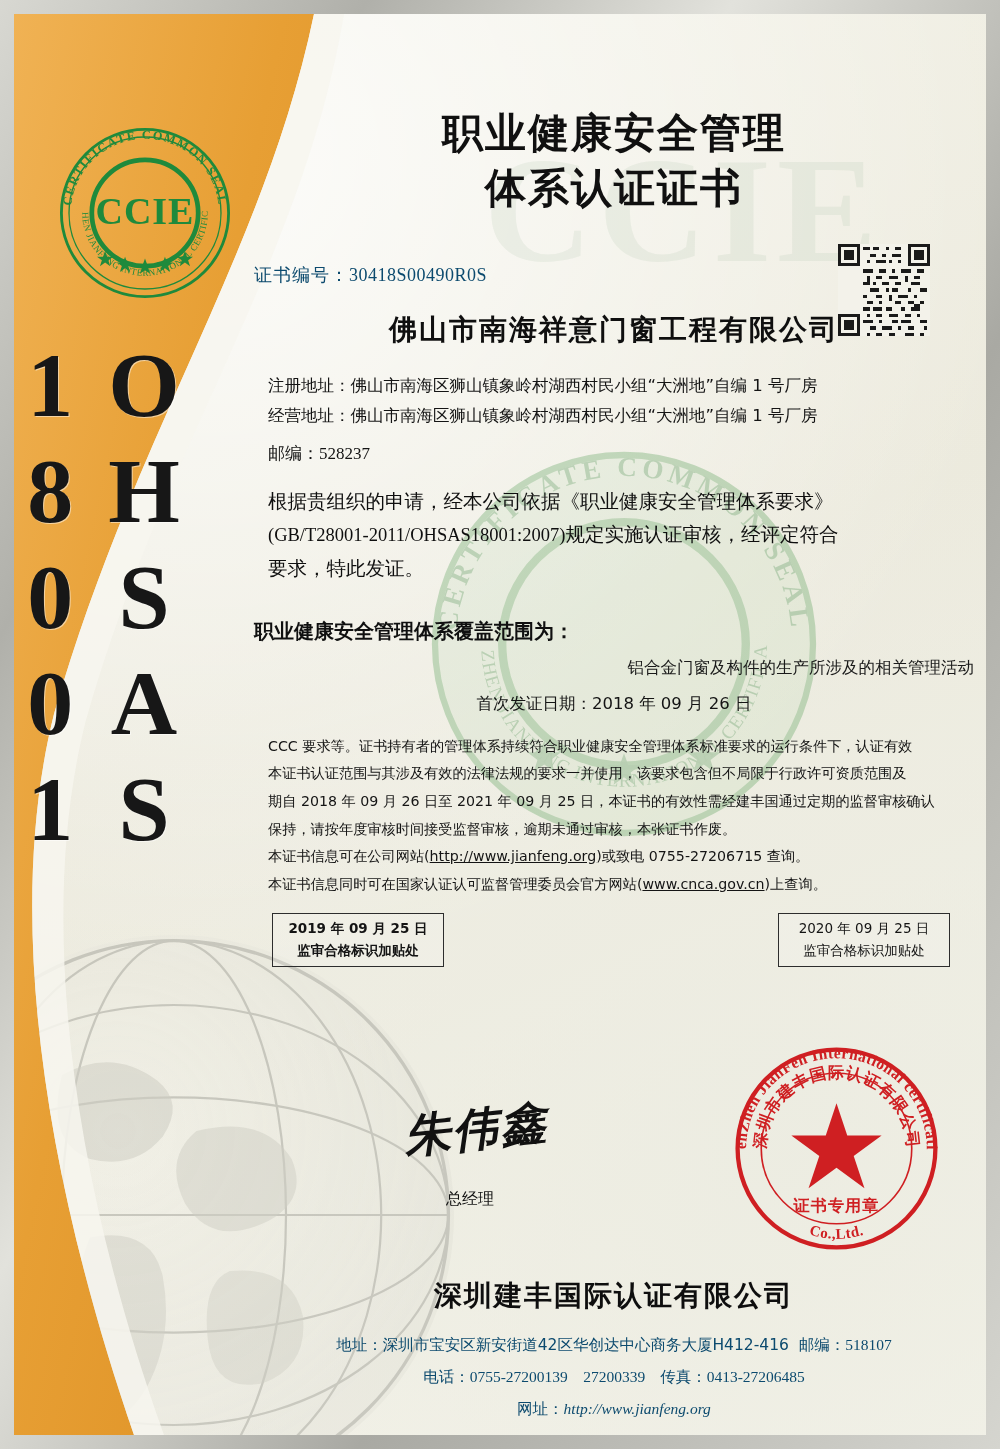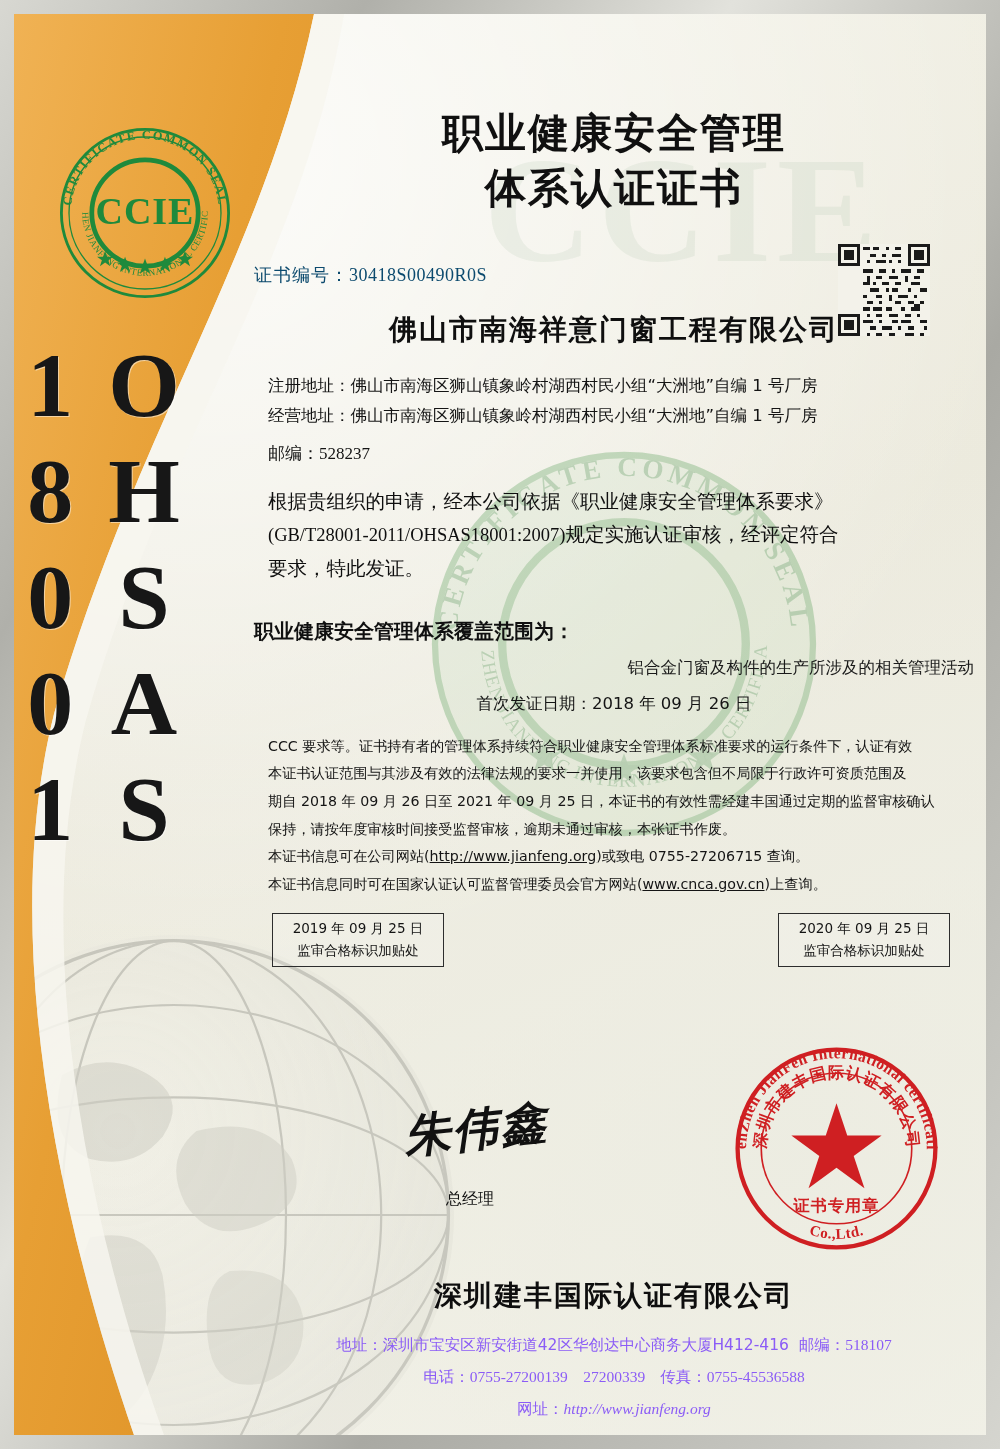--- a/index.html
+++ b/index.html
@@ -226,21 +226,21 @@
     width: 172px; height: 54px;
     border: 1px solid #2d2d2d;
     display: flex; flex-direction: column;
     align-items: center; justify-content: center;
     font-family: "DejaVu Sans", sans-serif;
     font-size: 13.5px;
     line-height: 1.6;
     color: #141414;
     background: rgba(255,255,255,0.15);
   }
-  .stamp-box.left { left: 18px; }
+  .stamp-box.left { left: 18px; font-weight: bold; }
   .stamp-box.right { right: 24px; }
 
   
   .sign-area {
     position: relative;
     margin-top: 110px;
     height: 180px;
   }
   .signature {
     position: absolute;
@@ -275,21 +275,21 @@
     font-size: 28px;
     letter-spacing: 2px;
     color: #0e0e0e;
   }
   .footer {
     margin-top: 14px;
     text-align: center;
     font-family: "DejaVu Sans", sans-serif;
     font-size: 15.5px;
     line-height: 2.0;
-    color: #8b5cf6;
+    color: #0c4a6e;
   }
   .footer .mono { font-family: "Liberation Serif", serif; }
   .footer .web { font-family: "Liberation Serif", serif; font-style: italic; }
 </style>
 </head>
 <body>
 
 <div id="cert">
   <div class="frame-outer"></div>
 
@@ -560,21 +560,21 @@
         </div>
       </div>
 
       <div class="issuer">深圳建丰国际认证有限公司</div>
 
       <div class="footer">
         <div>
           <span>地址：</span><span>深圳市宝安区新安街道42区华创达中心商务大厦H412-416</span>&nbsp;&nbsp;<span>邮编：</span><span class="mono">518107</span>
         </div>
         <div>
-          <span>电话：</span><span class="mono">0755-27200139　27200339</span>&nbsp;&nbsp;&nbsp;<span>传真：</span><span class="mono">0755-45536588</span>
+          <span>电话：</span><span class="mono">0755-27200139　27200339</span>&nbsp;&nbsp;&nbsp;<span>传真：</span><span class="mono">0413-27206485</span>
         </div>
         <div>
           <span>网址：</span><span class="web">http://www.jianfeng.org</span>
         </div>
       </div>
 
     </div>
   </div>
 </div>
 

